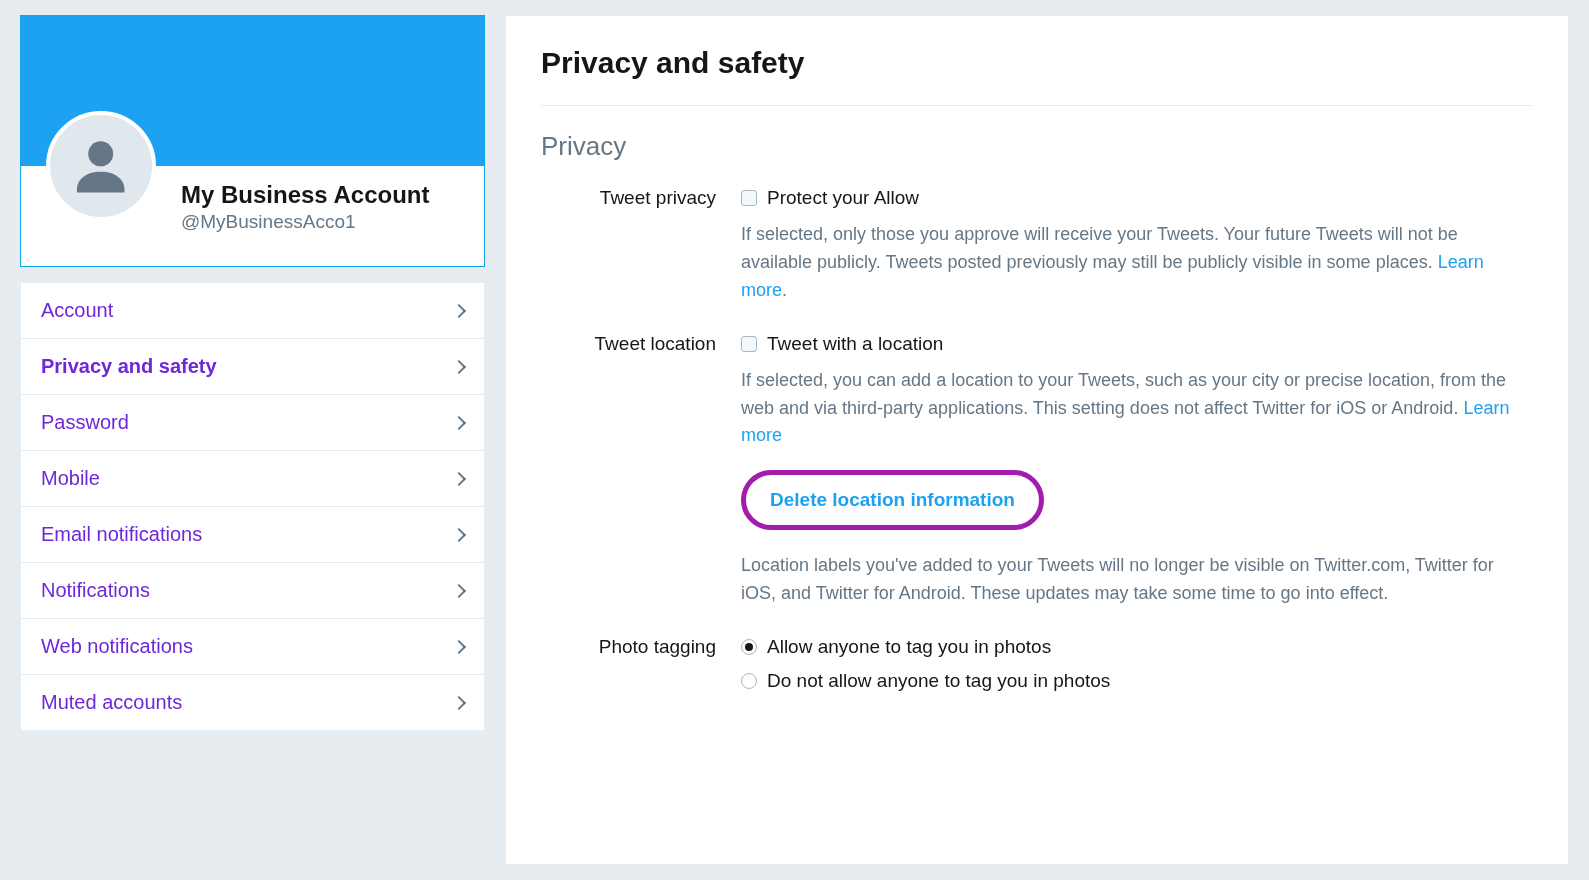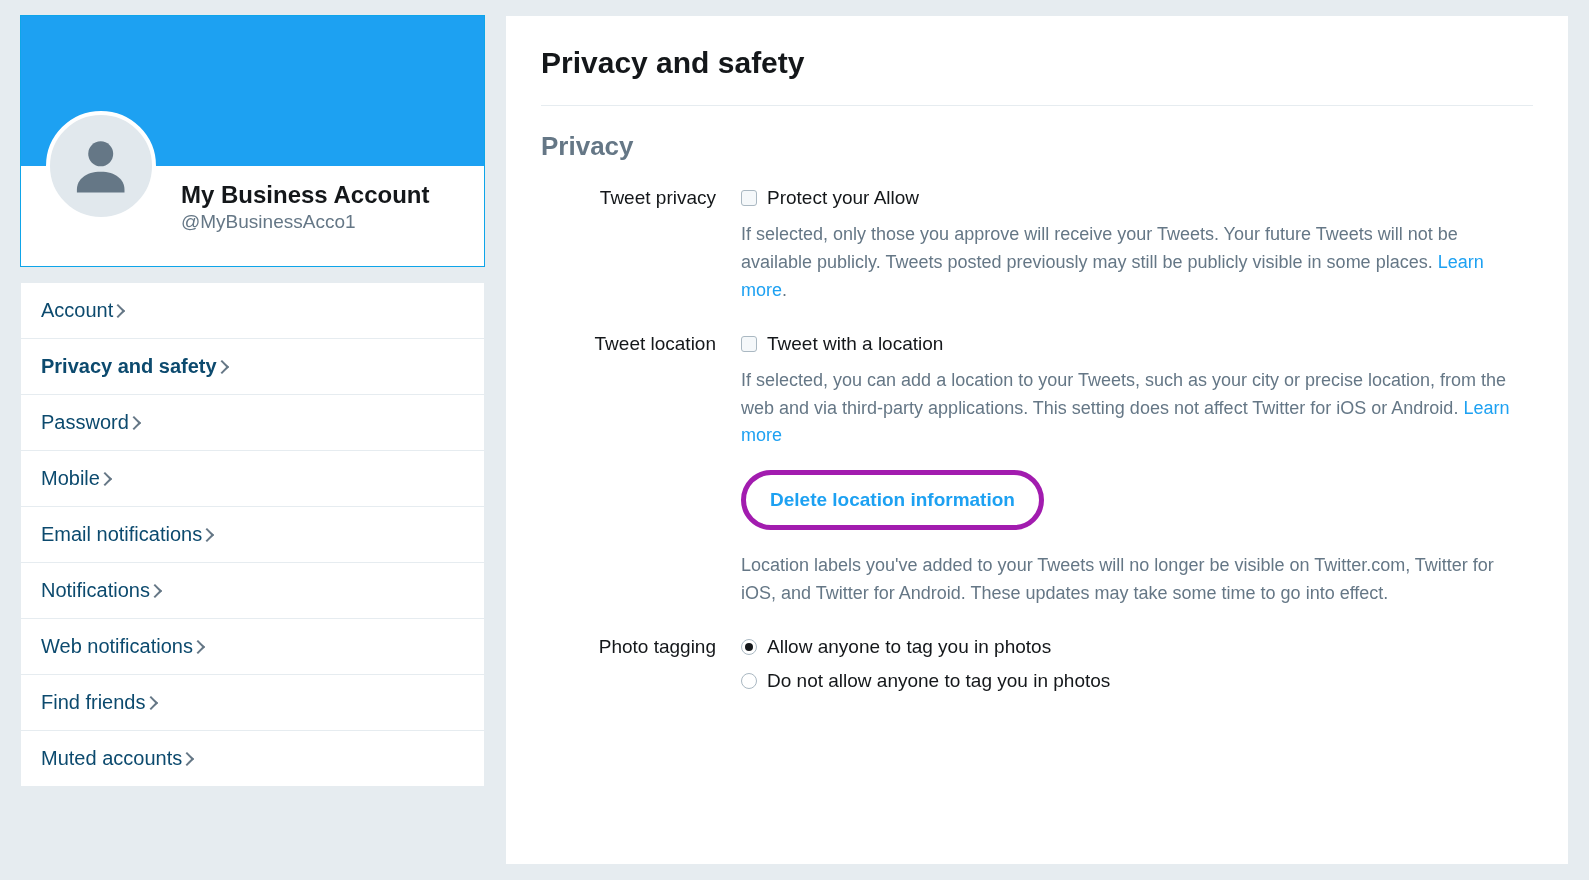--- a/index.html
+++ b/index.html
@@ -60,26 +60,27 @@
     font-size: 19px;
     color: #657786;
     margin-top: 2px;
   }
   .nav-list {
     background: #fff;
     border: 1px solid #e6ecf0;
   }
   .nav-item {
     display: flex;
+    justify-content: space-between;
     align-items: center;
     padding: 16px 20px;
     border-bottom: 1px solid #e6ecf0;
     cursor: pointer;
     font-size: 20px;
-    color: #0c4a6e;
+    color: #6d28d9;
   }
   .nav-item:last-child { border-bottom: none; }
   .nav-item.active { font-weight: 700; }
   .chevron {
     width: 10px;
     height: 10px;
     border-right: 2px solid #657786;
     border-bottom: 2px solid #657786;
     transform: rotate(-45deg);
   }
@@ -93,21 +94,21 @@
   }
   .page-title {
     font-size: 30px;
     font-weight: 700;
     color: #14171a;
     padding-bottom: 25px;
     border-bottom: 1px solid #e6ecf0;
   }
   .section-title {
     font-size: 26px;
-    font-weight: 700;
+    font-weight: 400;
     color: #657786;
     margin: 25px 0 25px 0;
   }
   .setting-row {
     display: flex;
     margin-bottom: 28px;
   }
   .setting-label {
     width: 200px;
     flex-shrink: 0;
@@ -222,24 +223,20 @@
         <div class="nav-item">
           <span>Email notifications</span>
           <span class="chevron"></span>
         </div>
         <div class="nav-item">
           <span>Notifications</span>
           <span class="chevron"></span>
         </div>
         <div class="nav-item">
           <span>Web notifications</span>
-          <span class="chevron"></span>
-        </div>
-        <div class="nav-item">
-          <span>Find friends</span>
           <span class="chevron"></span>
         </div>
         <div class="nav-item">
           <span>Muted accounts</span>
           <span class="chevron"></span>
         </div>
       </nav>
   </aside>
 
   <main class="main">

